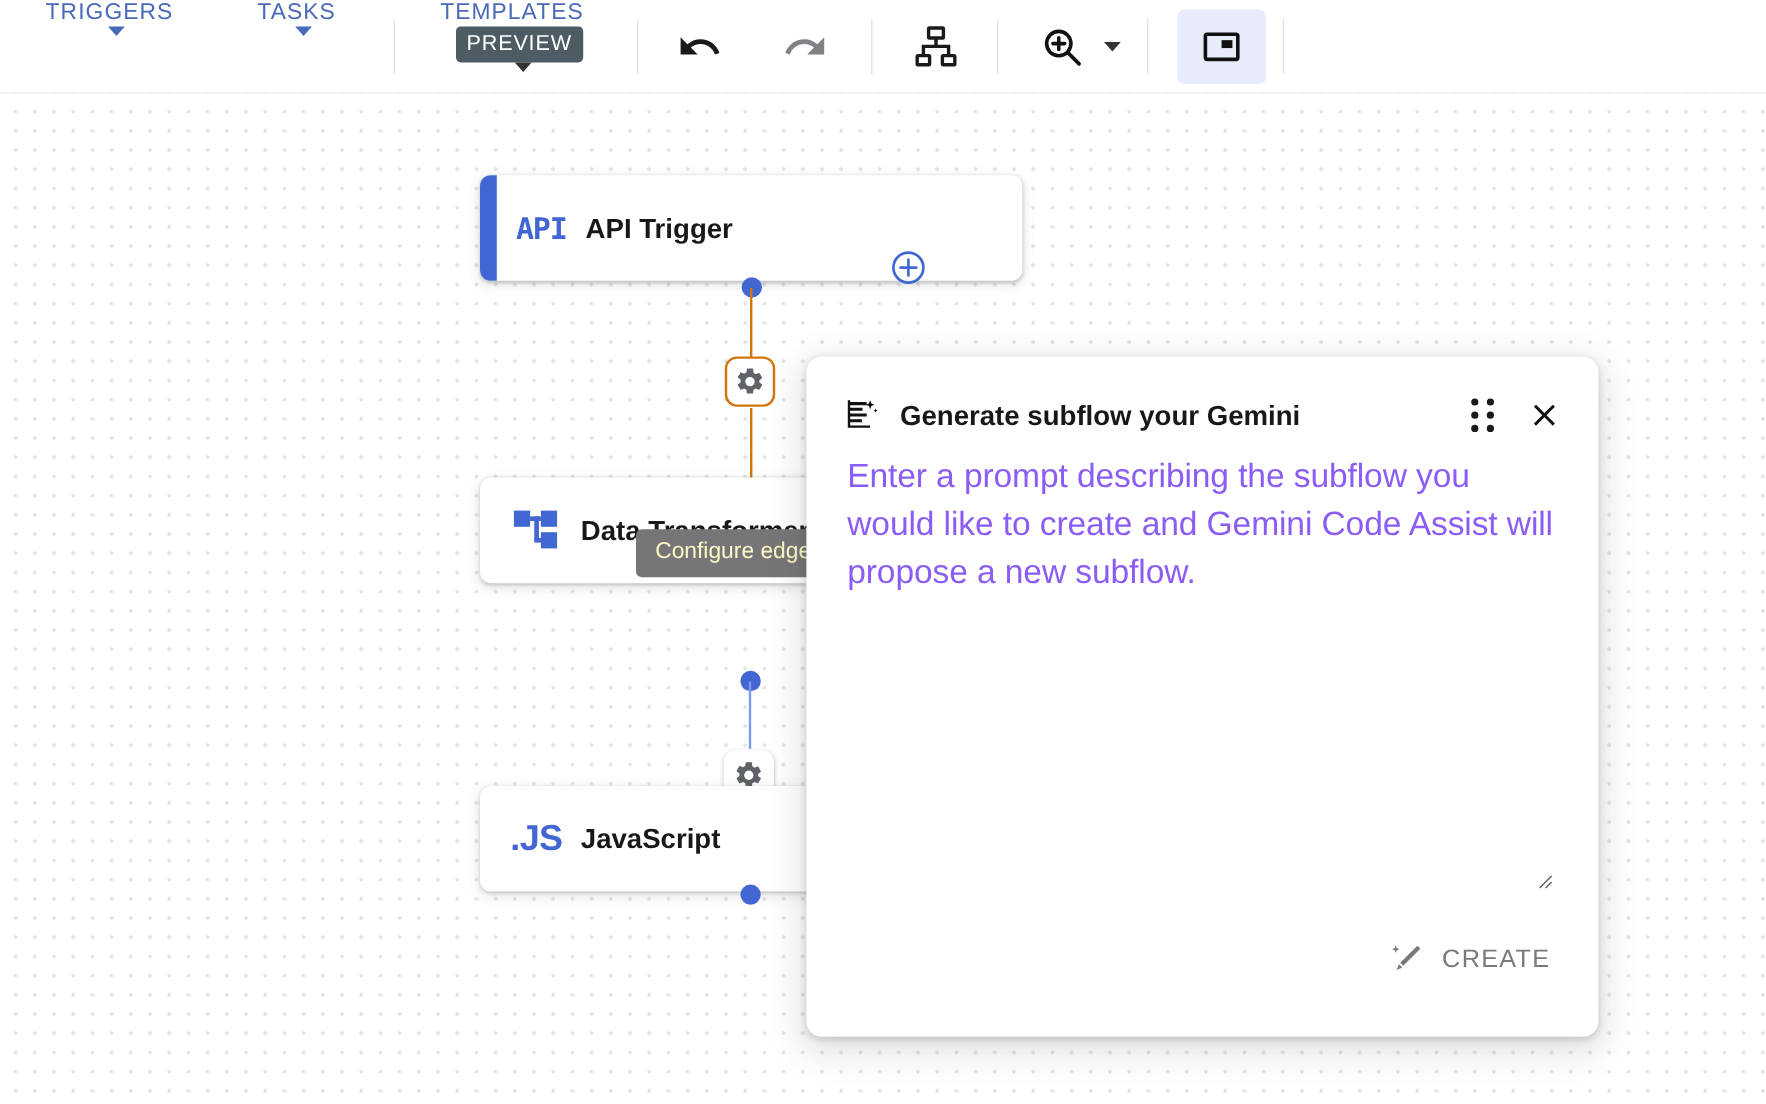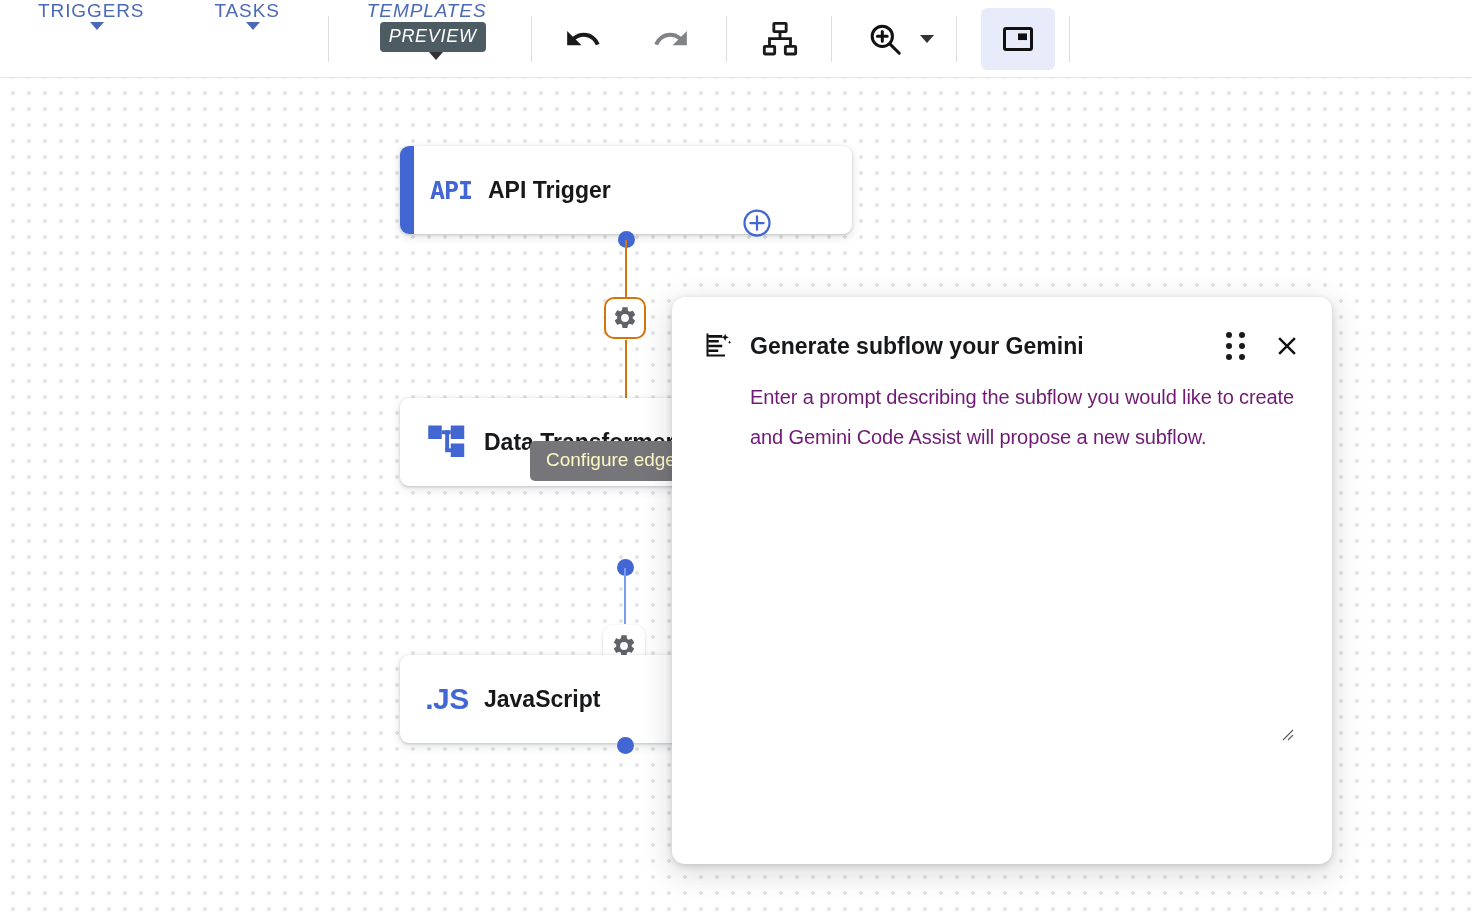--- a/index.html
+++ b/index.html
@@ -199,25 +199,24 @@
   #drag-handle i {
     width: 6px; height: 6px;
     background: #1a1a1a;
     border-radius: 50%;
     display: block;
   }
   #close-btn { cursor: pointer; display: flex; }
 
   #panel-desc {
     padding: 16px 34px 0 34px;
-    font-size: 20px;
+    font-size: 28px;
     line-height: 40px;
-    color: #701a75;
+    color: #8b5cf6;
     letter-spacing: -0.1px;
-    margin-left: 44px;
   }
 
   #subflow-textarea {
     position: absolute;
     left: 34px; top: 240px;
     width: 594px; height: 210px;
     border: 1px solid #9aa0a6;
     border-radius: 6px;
     background: #ffffff;
     font-family: "Liberation Sans", sans-serif;
@@ -258,21 +257,21 @@
     <span class="caret"></span>
   </div>
 
   <div class="tb-menu" style="margin-left:42px;">
     <span class="lbl">TASKS</span>
     <span class="caret"></span>
   </div>
 
   <div class="tb-div" style="margin-left:34px;"></div>
 
-  <div class="tb-menu" style="margin-left:14px;font-style:italic;">
+  <div class="tb-menu" style="margin-left:14px;">
     <span class="lbl">TEMPLATES</span>
     <span id="preview-badge">PREVIEW</span>
     <span class="caret dark" style="margin-left:18px;"></span>
   </div>
 
   <div class="tb-div" style="margin-left:30px;"></div>
 
   <div class="tb-btn" style="margin-left:12px;">
     <svg width="38" height="38" viewBox="0 0 24 24">
       <path d="M12.5 8c-2.65 0-5.05.99-6.9 2.6L2 7v9h9l-3.62-3.62c1.39-1.16 3.16-1.88 5.12-1.88 3.54 0 6.55 2.31 7.6 5.5l2.37-.78C21.08 11.03 17.15 8 12.5 8z" fill="#1a1a1a"></path>
@@ -423,13 +422,22 @@
   <div id="panel-desc">Enter a prompt describing the subflow you would like to create and Gemini Code Assist will propose a new subflow.</div>
 
 
   <svg id="resize-grip" width="16" height="16" viewBox="0 0 16 16">
     <g stroke="#5f6368" stroke-width="1.2">
       <path d="M3 13 L13 3"></path>
       <path d="M8 13 L13 8"></path>
     </g>
   </svg>
 
+  <div id="create-button">
+    <svg width="30" height="30" viewBox="0 0 24 24">
+      <g fill="#77797c">
+        <path d="M4.1 2.3l.72 1.78 1.78.72-1.78.72-.72 1.78-.72-1.78-1.78-.72 1.78-.72z"></path>
+        <path d="M19.1 3.0c-.3-.3-.8-.3-1.1 0L7.1 13.9l2.0 2.0L20.0 5.0c.3-.3.3-.8 0-1.1l-.9-.9z M6.3 14.8l-1.7 3.9 3.9-1.7-2.2-2.2z"></path>
+      </g>
+    </svg>
+    <span id="create-label">CREATE</span>
+  </div>
 </div>
 
 </body></html>

